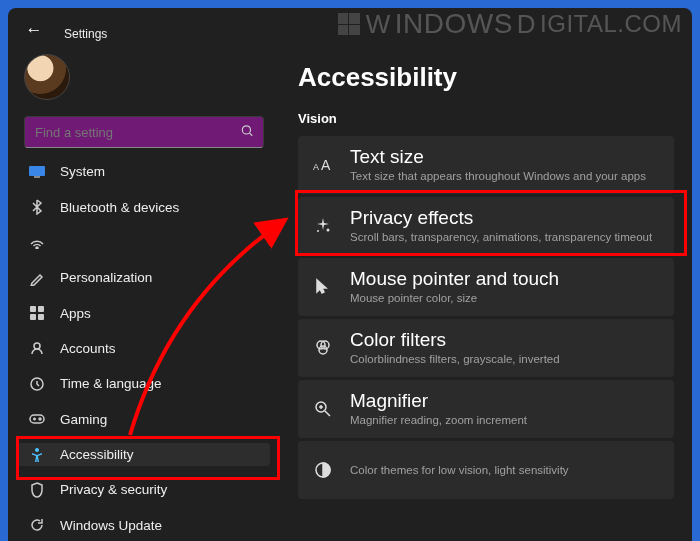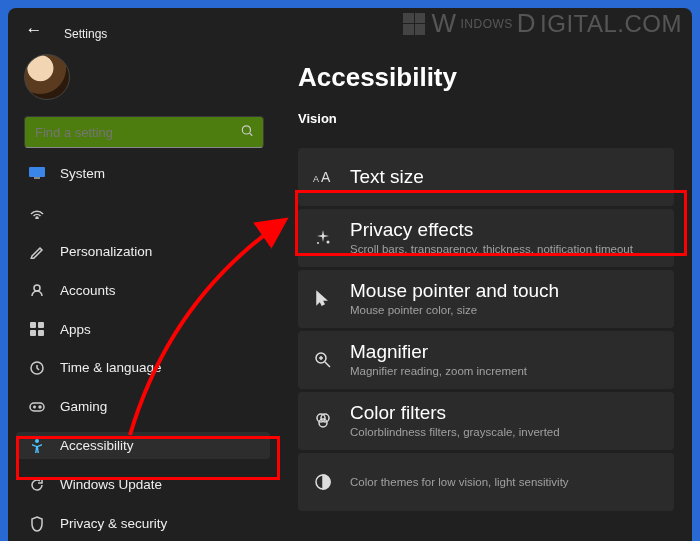--- a/index.html
+++ b/index.html
@@ -47,21 +47,21 @@
   width: 46px; height: 46px; border-radius: 50%;
   background: radial-gradient(circle at 35% 30%, #f2d6b3 0 30%, #5a3b20 32% 60%, #2b1a0c 62% 100%);
   border: 1px solid #444;
 }
 .search {
   position: relative;
   margin: 0 8px 12px 8px;
 }
 .search input {
   width: 100%; height: 32px;
-  background: #4d7c0f;
+  background: #701a75;
   border: 1px solid #3a3a3a;
   border-bottom: 1px solid #888;
   border-radius: 4px;
   color: #ccc;
   font-size: 13px;
   padding: 0 34px 0 10px;
   outline: none;
 }
 .search .icon {
   position: absolute; right: 10px; top: 50%;
@@ -103,21 +103,21 @@
   padding: 12px 18px 0 22px;
   overflow-y: hidden;
   display: flex; flex-direction: column;
 }
 .page-title {
   font-size: 26px; font-weight: 600;
   margin: 2px 0 18px 0;
 }
 .section-label {
   font-size: 13px; font-weight: 600;
-  margin-bottom: 22px;
+  margin-bottom: 10px;
 }
 .cards {
   display: flex; flex-direction: column; gap: 3px;
 }
 .card {
   background: #2b2b2b;
   border-radius: 4px;
   padding: 10px 14px;
   display: flex; align-items: center;
   gap: 16px;
@@ -197,57 +197,65 @@
           <span class="nav-icon">
               <svg width="16" height="12" viewBox="0 0 16 12">
                 <rect x="0" y="0" width="16" height="10" rx="1" fill="#3a86e8"></rect>
                 <rect x="5" y="10" width="6" height="2" fill="#888"></rect>
               </svg>
             </span>
           <span>System</span>
         </div>
         <div class="nav-item">
           <span class="nav-icon">
+              <svg width="14" height="16" viewBox="0 0 14 16" fill="none" stroke="#ccc" stroke-width="1.5">
+                <path d="M7 1 L11 4 L7 8 L11 12 L7 15 V1 M3 4 L11 12 M3 12 L11 4"></path>
+              </svg>
+            </span>
+          <span>Bluetooth &amp; devices</span>
+        </div>
+        <div class="nav-item">
+          <span class="nav-icon">
               <svg width="16" height="14" viewBox="0 0 16 14" fill="none" stroke="#ccc" stroke-width="1.5">
                 <path d="M2 9 a8 8 0 0 1 12 0 M4.5 11 a5 5 0 0 1 7 0"></path>
                 <circle cx="8" cy="13" r="1" fill="#ccc"></circle>
               </svg>
             </span>
         </div>
         <div class="nav-item">
           <span class="nav-icon">
               <svg width="16" height="16" viewBox="0 0 16 16" fill="none" stroke="#ccc" stroke-width="1.5">
                 <path d="M3 13 L11 5 L13 7 L5 15 L2 16 L3 13 Z"></path>
               </svg>
             </span>
           <span>Personalization</span>
-        </div>
-        <div class="nav-item">
-          <span class="nav-icon">
-              <svg width="14" height="14" viewBox="0 0 14 14" fill="none" stroke="#ccc" stroke-width="1.5">
-                <circle cx="7" cy="5" r="3"></circle>
-                <path d="M2 13 a5 5 0 0 1 10 0"></path>
-              </svg>
-            </span>
-          <span>Accounts</span>
         </div>
         <div class="nav-item">
           <span class="nav-icon">
               <svg width="14" height="14" viewBox="0 0 14 14" fill="#ccc">
                 <rect x="0" y="0" width="6" height="6" rx="1"></rect>
                 <rect x="8" y="0" width="6" height="6" rx="1"></rect>
                 <rect x="0" y="8" width="6" height="6" rx="1"></rect>
                 <rect x="8" y="8" width="6" height="6" rx="1"></rect>
               </svg>
             </span>
           <span>Apps</span>
         </div>
         <div class="nav-item">
           <span class="nav-icon">
               <svg width="14" height="14" viewBox="0 0 14 14" fill="none" stroke="#ccc" stroke-width="1.5">
+                <circle cx="7" cy="5" r="3"></circle>
+                <path d="M2 13 a5 5 0 0 1 10 0"></path>
+              </svg>
+            </span>
+          <span>Accounts</span>
+        </div>
+        <div class="nav-item">
+          <span class="nav-icon">
+              <svg width="14" height="14" viewBox="0 0 14 14" fill="none" stroke="#ccc" stroke-width="1.5">
                 <circle cx="7" cy="7" r="6"></circle>
                 <path d="M7 4 V7 L9 9"></path>
               </svg>
             </span>
           <span>Time &amp; language</span>
         </div>
         <div class="nav-item">
           <span class="nav-icon">
               <svg width="16" height="12" viewBox="0 0 16 12" fill="none" stroke="#ccc" stroke-width="1.5">
                 <rect x="1" y="2" width="14" height="8" rx="4"></rect>
@@ -261,107 +269,108 @@
           <span class="nav-icon">
               <svg width="16" height="16" viewBox="0 0 16 16" fill="#4cc2ff">
                 <circle cx="8" cy="3" r="2"></circle>
                 <path d="M3 6 L8 8 L13 6 L13 7.5 L9 9 L10 15 L8.5 15 L8 11 L7.5 15 L6 15 L7 9 L3 7.5 Z"></path>
               </svg>
             </span>
           <span>Accessibility</span>
         </div>
         <div class="nav-item">
           <span class="nav-icon">
+              <svg width="14" height="16" viewBox="0 0 14 16" fill="none" stroke="#ccc" stroke-width="1.5">
+                <path d="M7 1 L12 3 V8 a5 7 0 0 1 -5 7 a5 7 0 0 1 -5 -7 V3 Z"></path>
+              </svg>
+            </span>
+          <span>Privacy &amp; security</span>
+        </div>
+        <div class="nav-item">
+          <span class="nav-icon">
               <svg width="14" height="14" viewBox="0 0 14 14" fill="none" stroke="#ccc" stroke-width="1.5">
                 <path d="M12 7 a5 5 0 1 1 -2 -4 M12 1 v4 h-4"></path>
               </svg>
             </span>
           <span>Windows Update</span>
-        </div>
-        <div class="nav-item">
-          <span class="nav-icon">
-              <svg width="14" height="16" viewBox="0 0 14 16" fill="none" stroke="#ccc" stroke-width="1.5">
-                <path d="M7 1 L12 3 V8 a5 7 0 0 1 -5 7 a5 7 0 0 1 -5 -7 V3 Z"></path>
-              </svg>
-            </span>
-          <span>Privacy &amp; security</span>
         </div>
       </div>
     </div>
 
     <div class="main">
       <h1 class="page-title">Accessibility</h1>
       <div class="section-label">Vision</div>
       <div class="cards">
 
         <div class="card">
           <span class="card-icon">
               <svg width="20" height="16" viewBox="0 0 20 16" fill="#ddd">
                 <text x="0" y="13" font-size="9" font-family="Arial">A</text>
                 <text x="8" y="13" font-size="14" font-family="Arial">A</text>
               </svg>
             </span>
           <div class="card-text">
             <div class="card-title">Text size</div>
+            <div class="card-desc">Text size that appears throughout Windows and your apps</div>
           </div>
         </div>
 
         <div class="card">
           <span class="card-icon">
               <svg width="18" height="18" viewBox="0 0 18 18" fill="#ddd">
                 <path d="M9 1 L10 6 L15 7 L10 8 L9 13 L8 8 L3 7 L8 6 Z"></path>
                 <circle cx="14" cy="13" r="1.5"></circle>
                 <circle cx="4" cy="14" r="1"></circle>
               </svg>
             </span>
           <div class="card-text">
             <div class="card-title">Privacy effects</div>
-            <div class="card-desc">Scroll bars, transparency, thickness, notification timeout</div>
+            <div class="card-desc">Scroll bars, transparency, animations, transparency timeout</div>
           </div>
         </div>
 
         <div class="card">
           <span class="card-icon">
               <svg width="18" height="18" viewBox="0 0 18 18" fill="none" stroke="#ddd" stroke-width="1.5">
                 <path d="M3 2 L3 14 L6 11 L8 15 L10 14 L8 10 L12 10 Z" fill="#ddd"></path>
               </svg>
             </span>
           <div class="card-text">
             <div class="card-title">Mouse pointer and touch</div>
             <div class="card-desc">Mouse pointer color, size</div>
           </div>
         </div>
 
+
+        <div class="card">
+          <span class="card-icon">
+              <svg width="18" height="18" viewBox="0 0 18 18" fill="none" stroke="#ddd" stroke-width="1.5">
+                <circle cx="7" cy="6" r="4"></circle>
+                <circle cx="11" cy="6" r="4"></circle>
+                <circle cx="9" cy="11" r="4"></circle>
+              </svg>
+            </span>
+          <div class="card-text">
+            <div class="card-title">Color filters</div>
+            <div class="card-desc">Colorblindness filters, grayscale, inverted</div>
+          </div>
+        </div>
 
         <div class="card">
           <span class="card-icon">
               <svg width="18" height="18" viewBox="0 0 18 18" fill="none" stroke="#ddd" stroke-width="1.5">
                 <circle cx="7" cy="7" r="5"></circle>
                 <line x1="11" y1="11" x2="16" y2="16"></line>
                 <line x1="5" y1="7" x2="9" y2="7"></line>
                 <line x1="7" y1="5" x2="7" y2="9"></line>
               </svg>
             </span>
           <div class="card-text">
             <div class="card-title">Magnifier</div>
             <div class="card-desc">Magnifier reading, zoom increment</div>
-          </div>
-        </div>
-
-        <div class="card">
-          <span class="card-icon">
-              <svg width="18" height="18" viewBox="0 0 18 18" fill="none" stroke="#ddd" stroke-width="1.5">
-                <circle cx="7" cy="6" r="4"></circle>
-                <circle cx="11" cy="6" r="4"></circle>
-                <circle cx="9" cy="11" r="4"></circle>
-              </svg>
-            </span>
-          <div class="card-text">
-            <div class="card-title">Color filters</div>
-            <div class="card-desc">Colorblindness filters, grayscale, inverted</div>
           </div>
         </div>
 
         <div class="card">
           <span class="card-icon">
               <svg width="18" height="18" viewBox="0 0 18 18" fill="none" stroke="#ddd" stroke-width="1.5">
                 <circle cx="9" cy="9" r="7"></circle>
                 <path d="M9 2 a7 7 0 0 1 0 14 Z" fill="#ddd"></path>
               </svg>
             </span>
@@ -388,16 +397,16 @@
 </svg>
 
 <div class="watermark">
   <span class="logo">
       <span></span>
       <span></span>
       <span></span>
       <span></span>
     </span>
   <span>W</span>
-    <span style="font-size:12px">INDOWS</span>
+    <span style="font-size:28px">INDOWS</span>
     <span>D</span>
     <span style="font-size:24px">IGITAL.COM</span>
 </div>
 
 </body></html>

